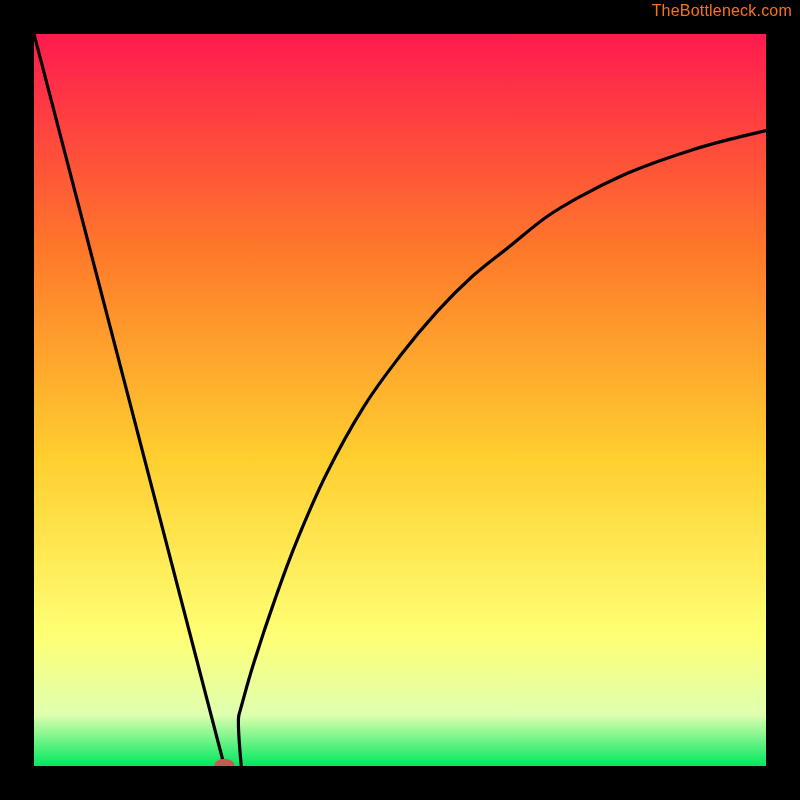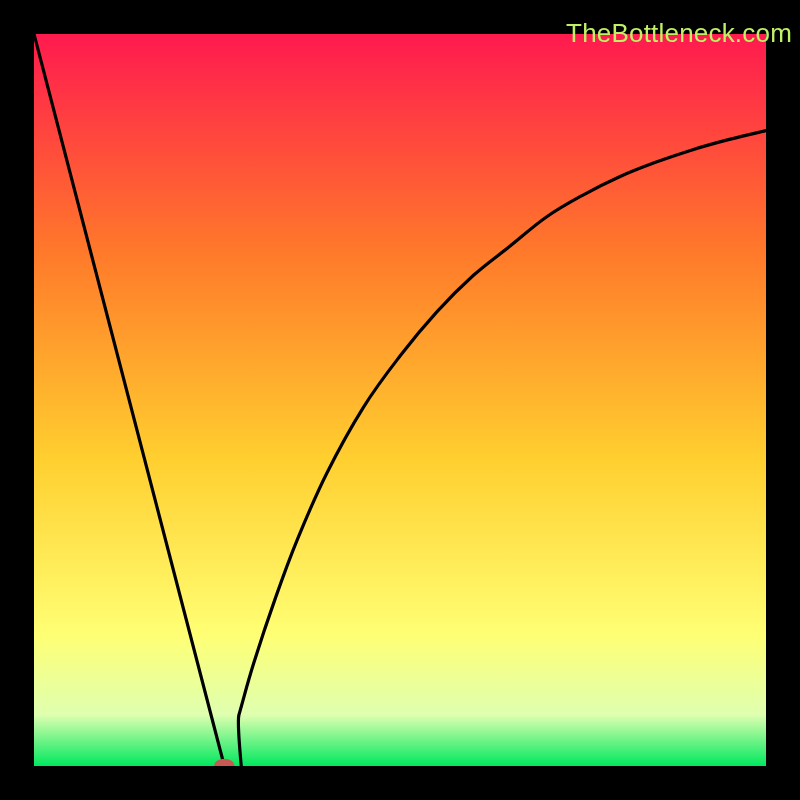--- a/index.html
+++ b/index.html
@@ -21,26 +21,26 @@
   .plot {
     position: absolute;
     left: 34px;
     top: 34px;
     width: 732px;
     height: 732px;
     overflow: hidden;
   }
   .watermark {
     position: absolute;
-    top: 18px;
+    top: 2px;
     right: 8px;
     font-family: Arial, Helvetica, sans-serif;
-    font-size: 26px;
+    font-size: 16px;
     letter-spacing: 0.2px;
-    color: #bef264;
+    color: #f97316;
     user-select: none;
   }
   svg { display: block; }
 </style>
 </head>
 <body>
 
 <div class="frame">
   <div class="plot">
     <svg id="chart-svg" width="732" height="732" viewBox="0 0 732 732" preserveAspectRatio="none">

